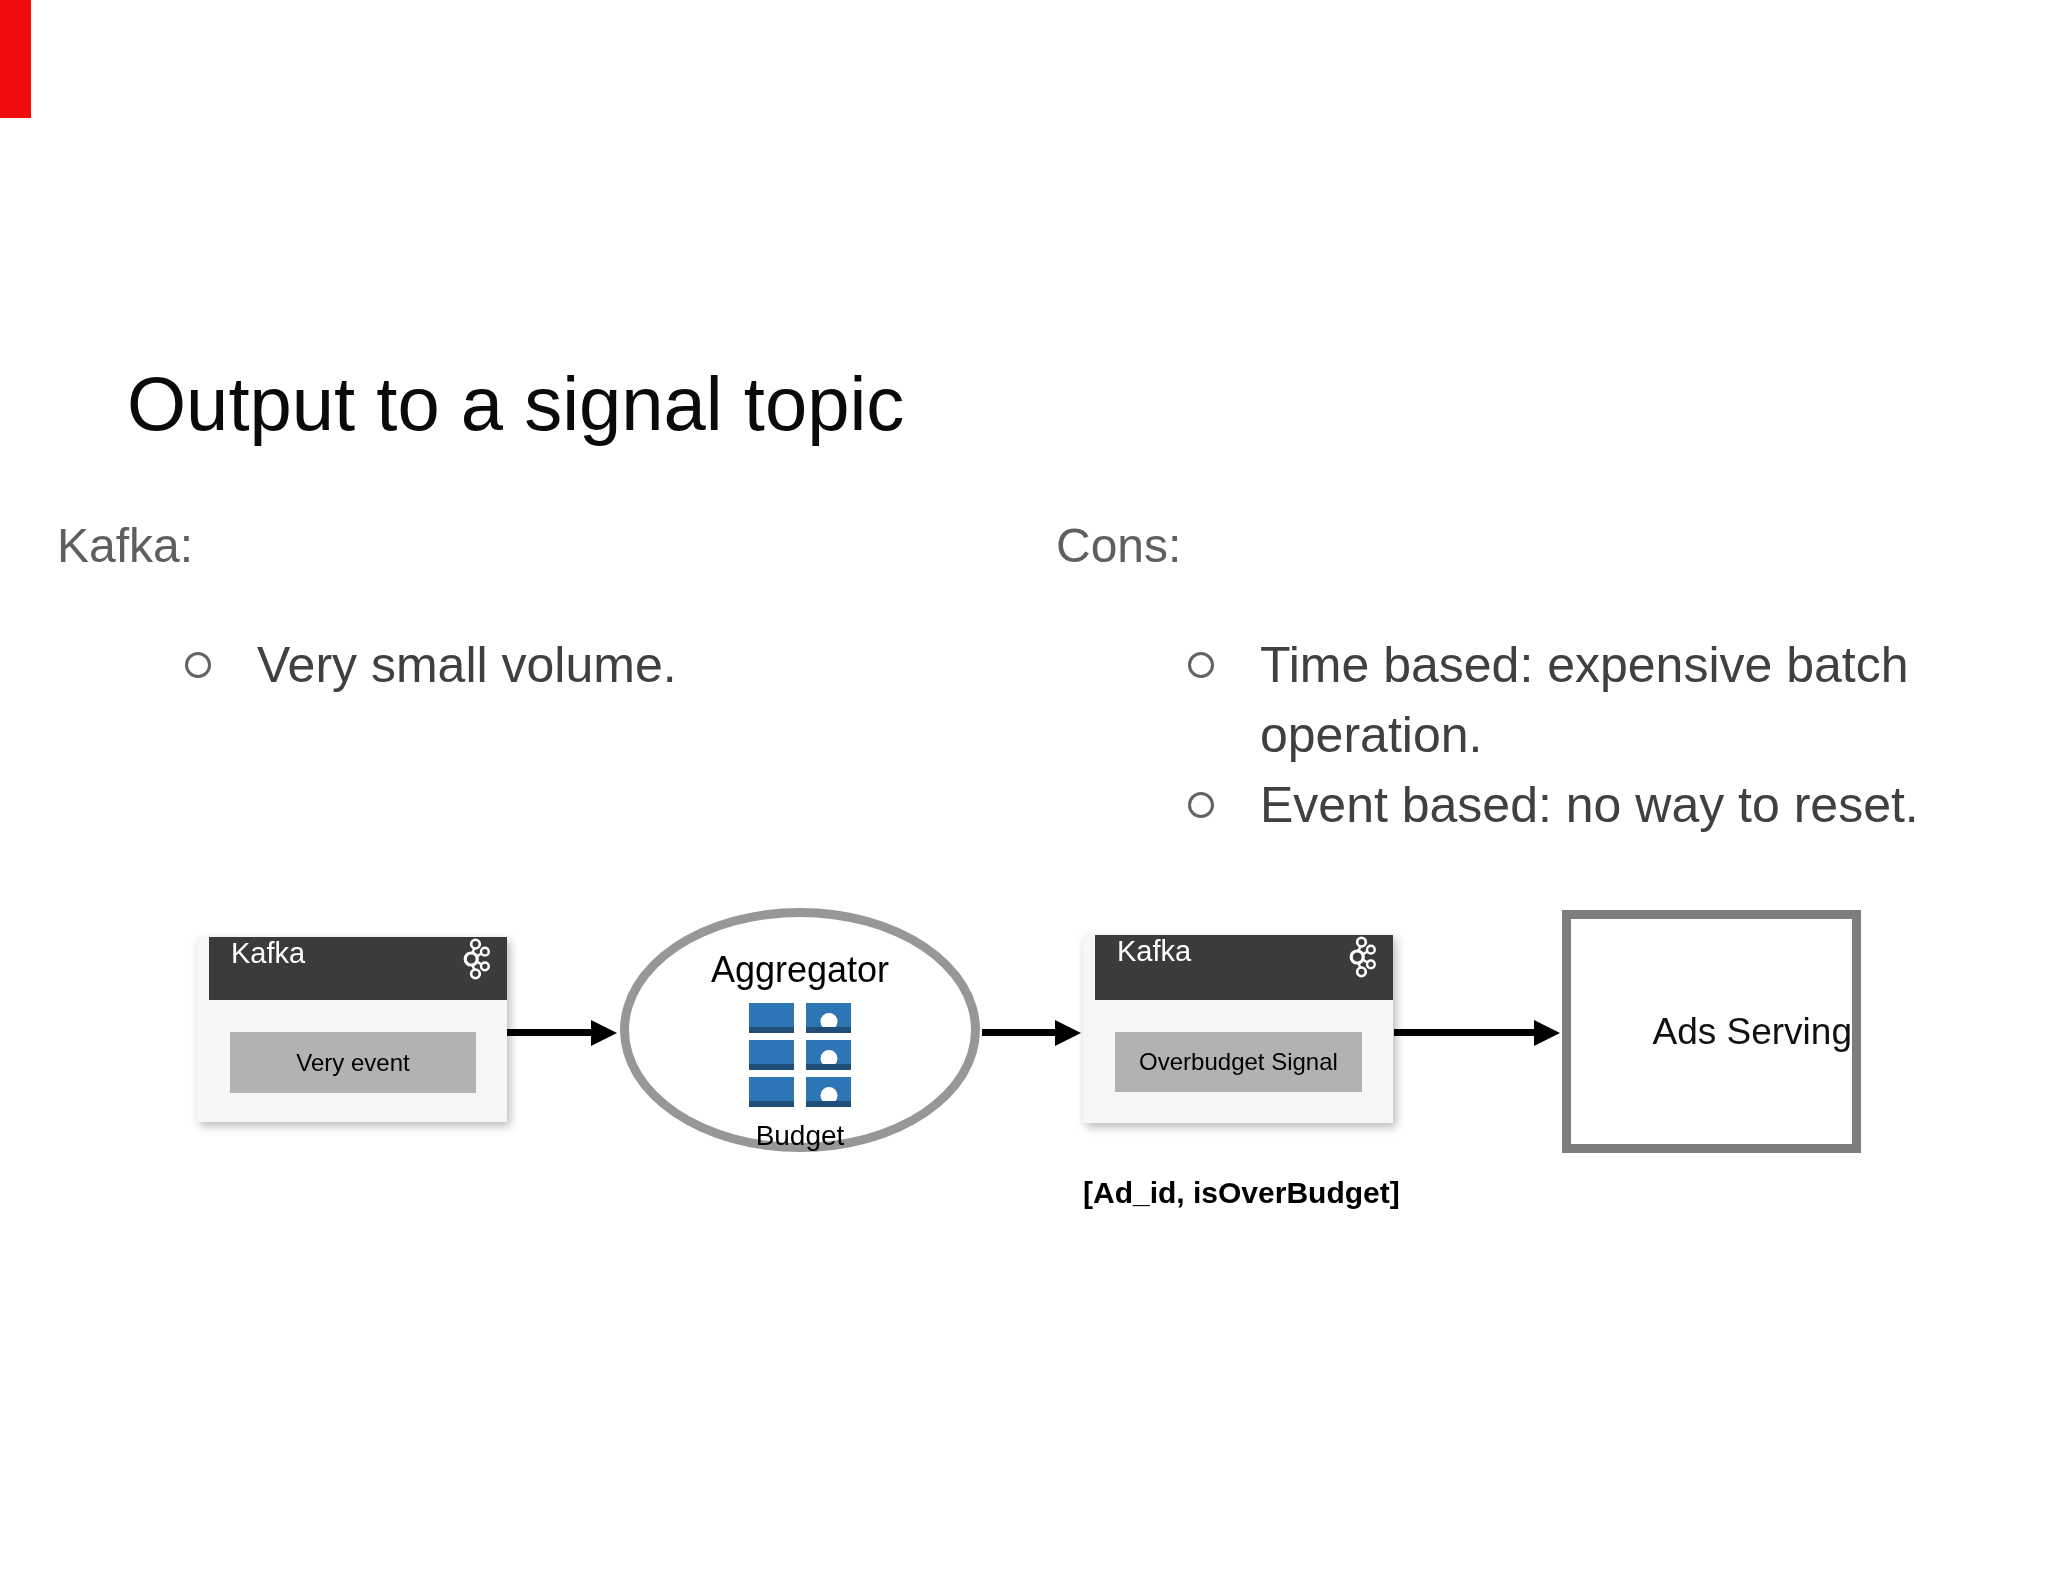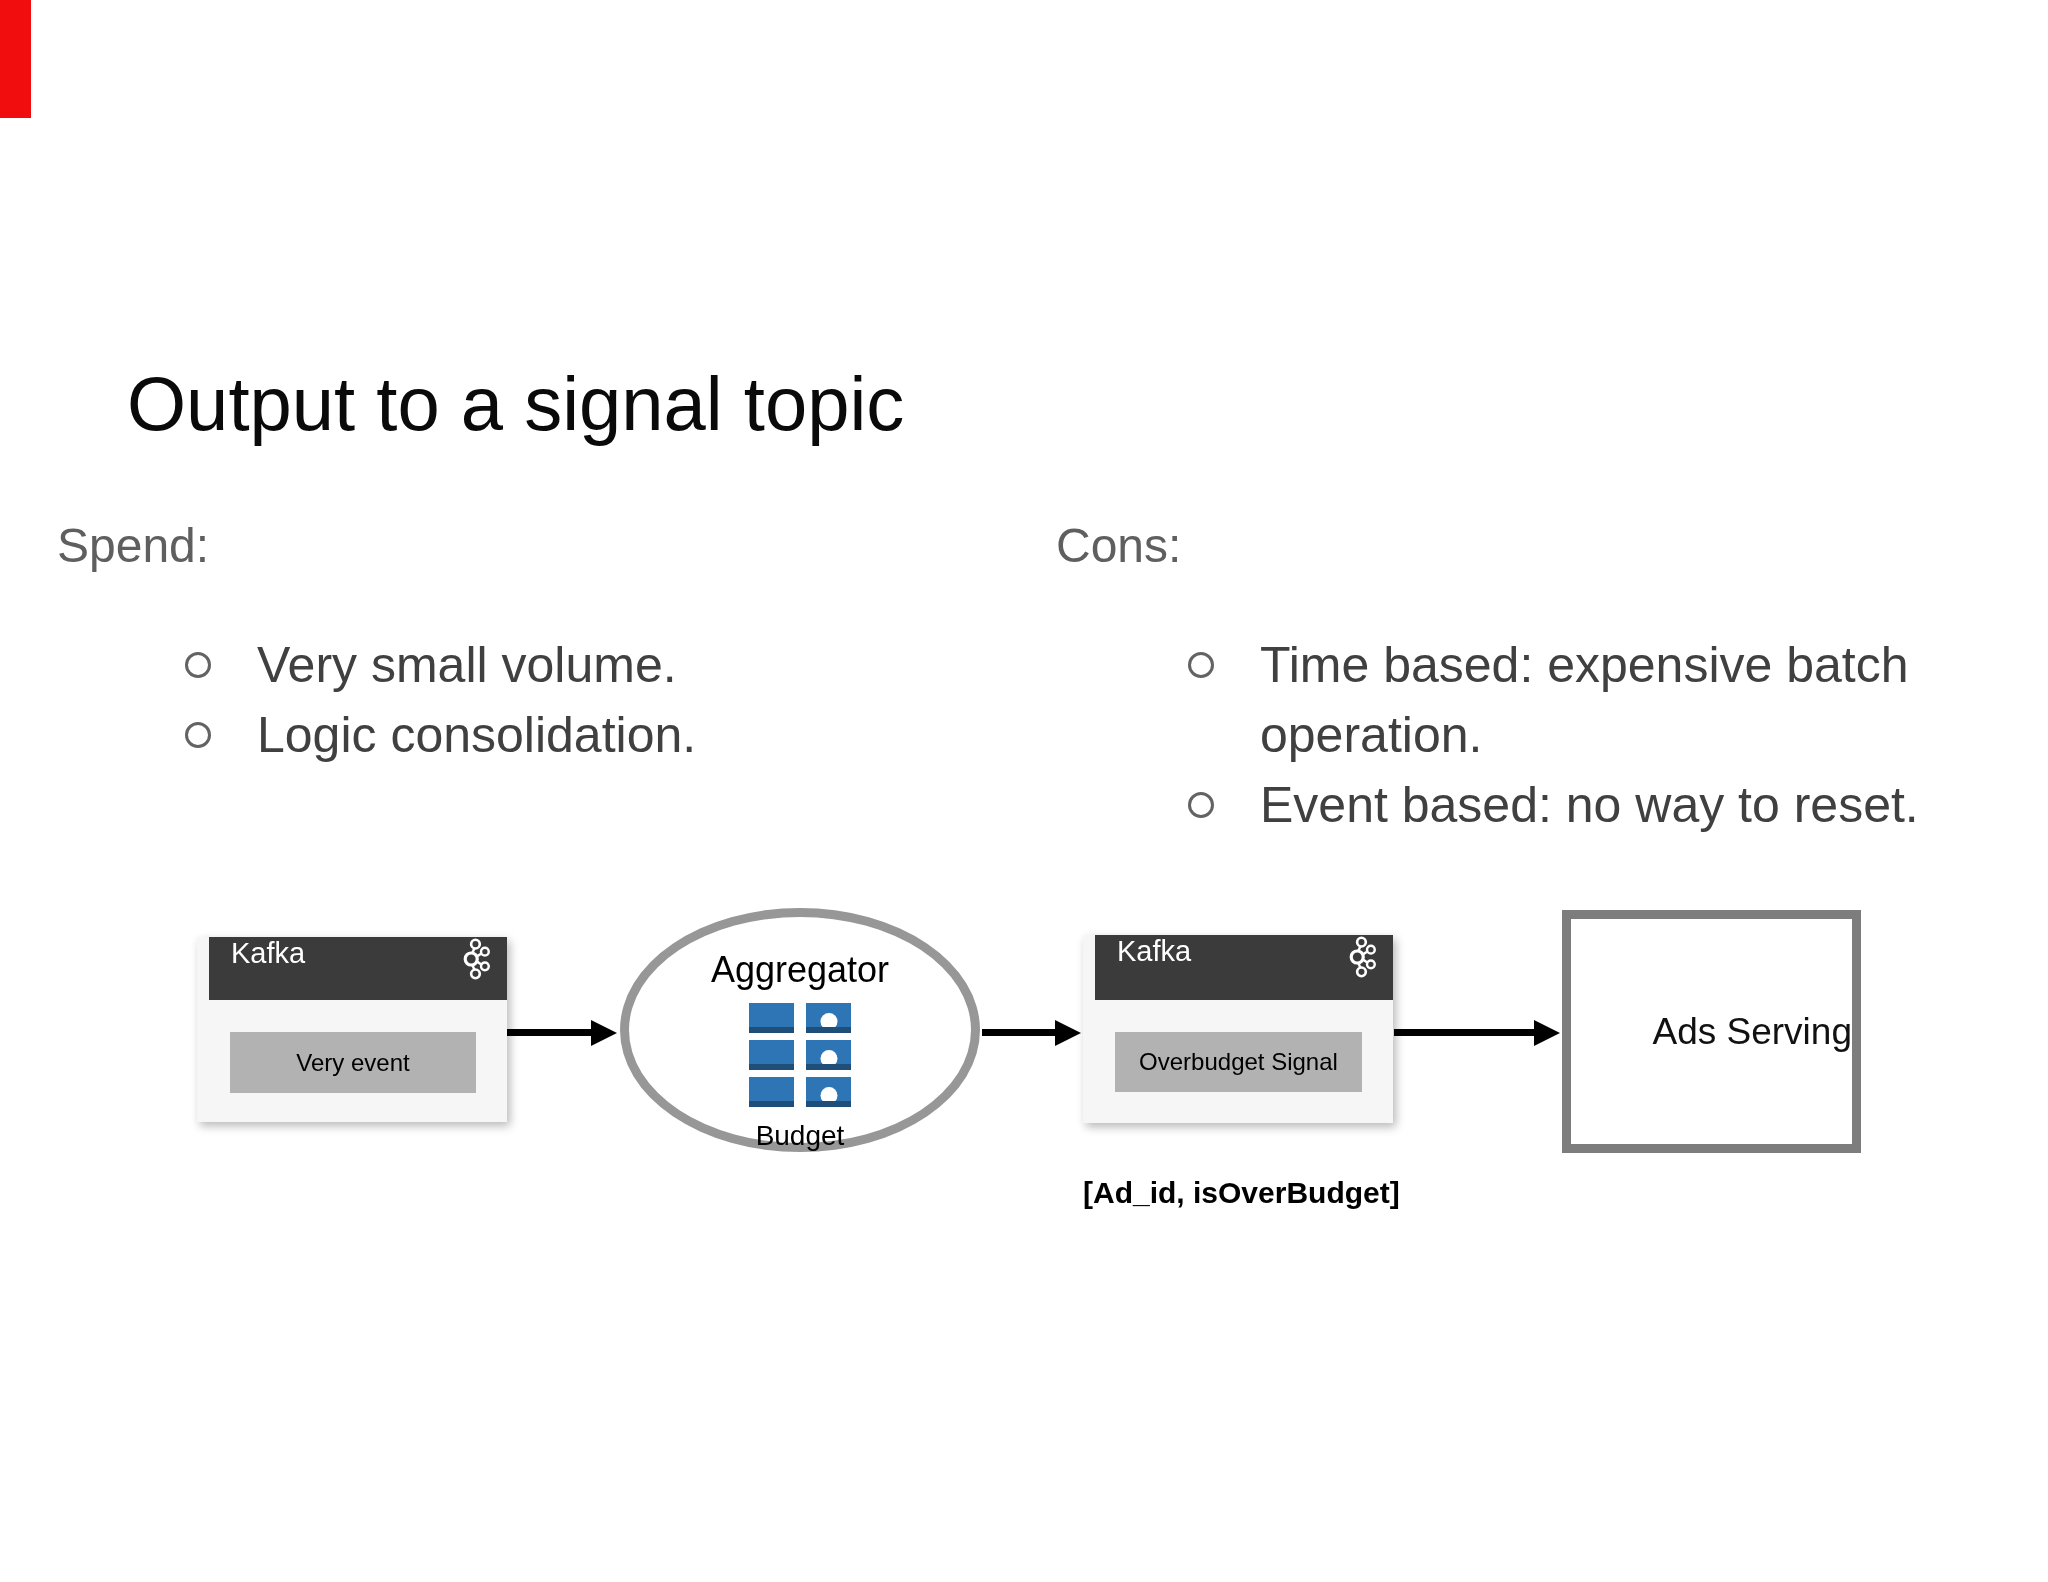--- a/index.html
+++ b/index.html
@@ -81,31 +81,27 @@
 </style>
 </head>
 <body>
 
 <div class="slide">
 
   <div class="corner-marker"></div>
 
   <div class="title">Output to a signal topic</div>
 
-  <div class="col-label pros-label">Spend:</div>
+  <div class="col-label pros-label">Kafka:</div>
   <div class="col-label cons-label">Cons:</div>
 
   <ul class="bullets pros-list">
     <li>
       <span class="b-circle"></span>
       <span class="b-text">Very small volume.</span>
-    </li>
-    <li>
-      <span class="b-circle"></span>
-      <span class="b-text">Logic consolidation.</span>
     </li>
   </ul>
 
   <ul class="bullets cons-list">
     <li>
       <span class="b-circle"></span>
       <span class="b-text">Time based: expensive batch operation.</span>
     </li>
     <li>
       <span class="b-circle"></span>

